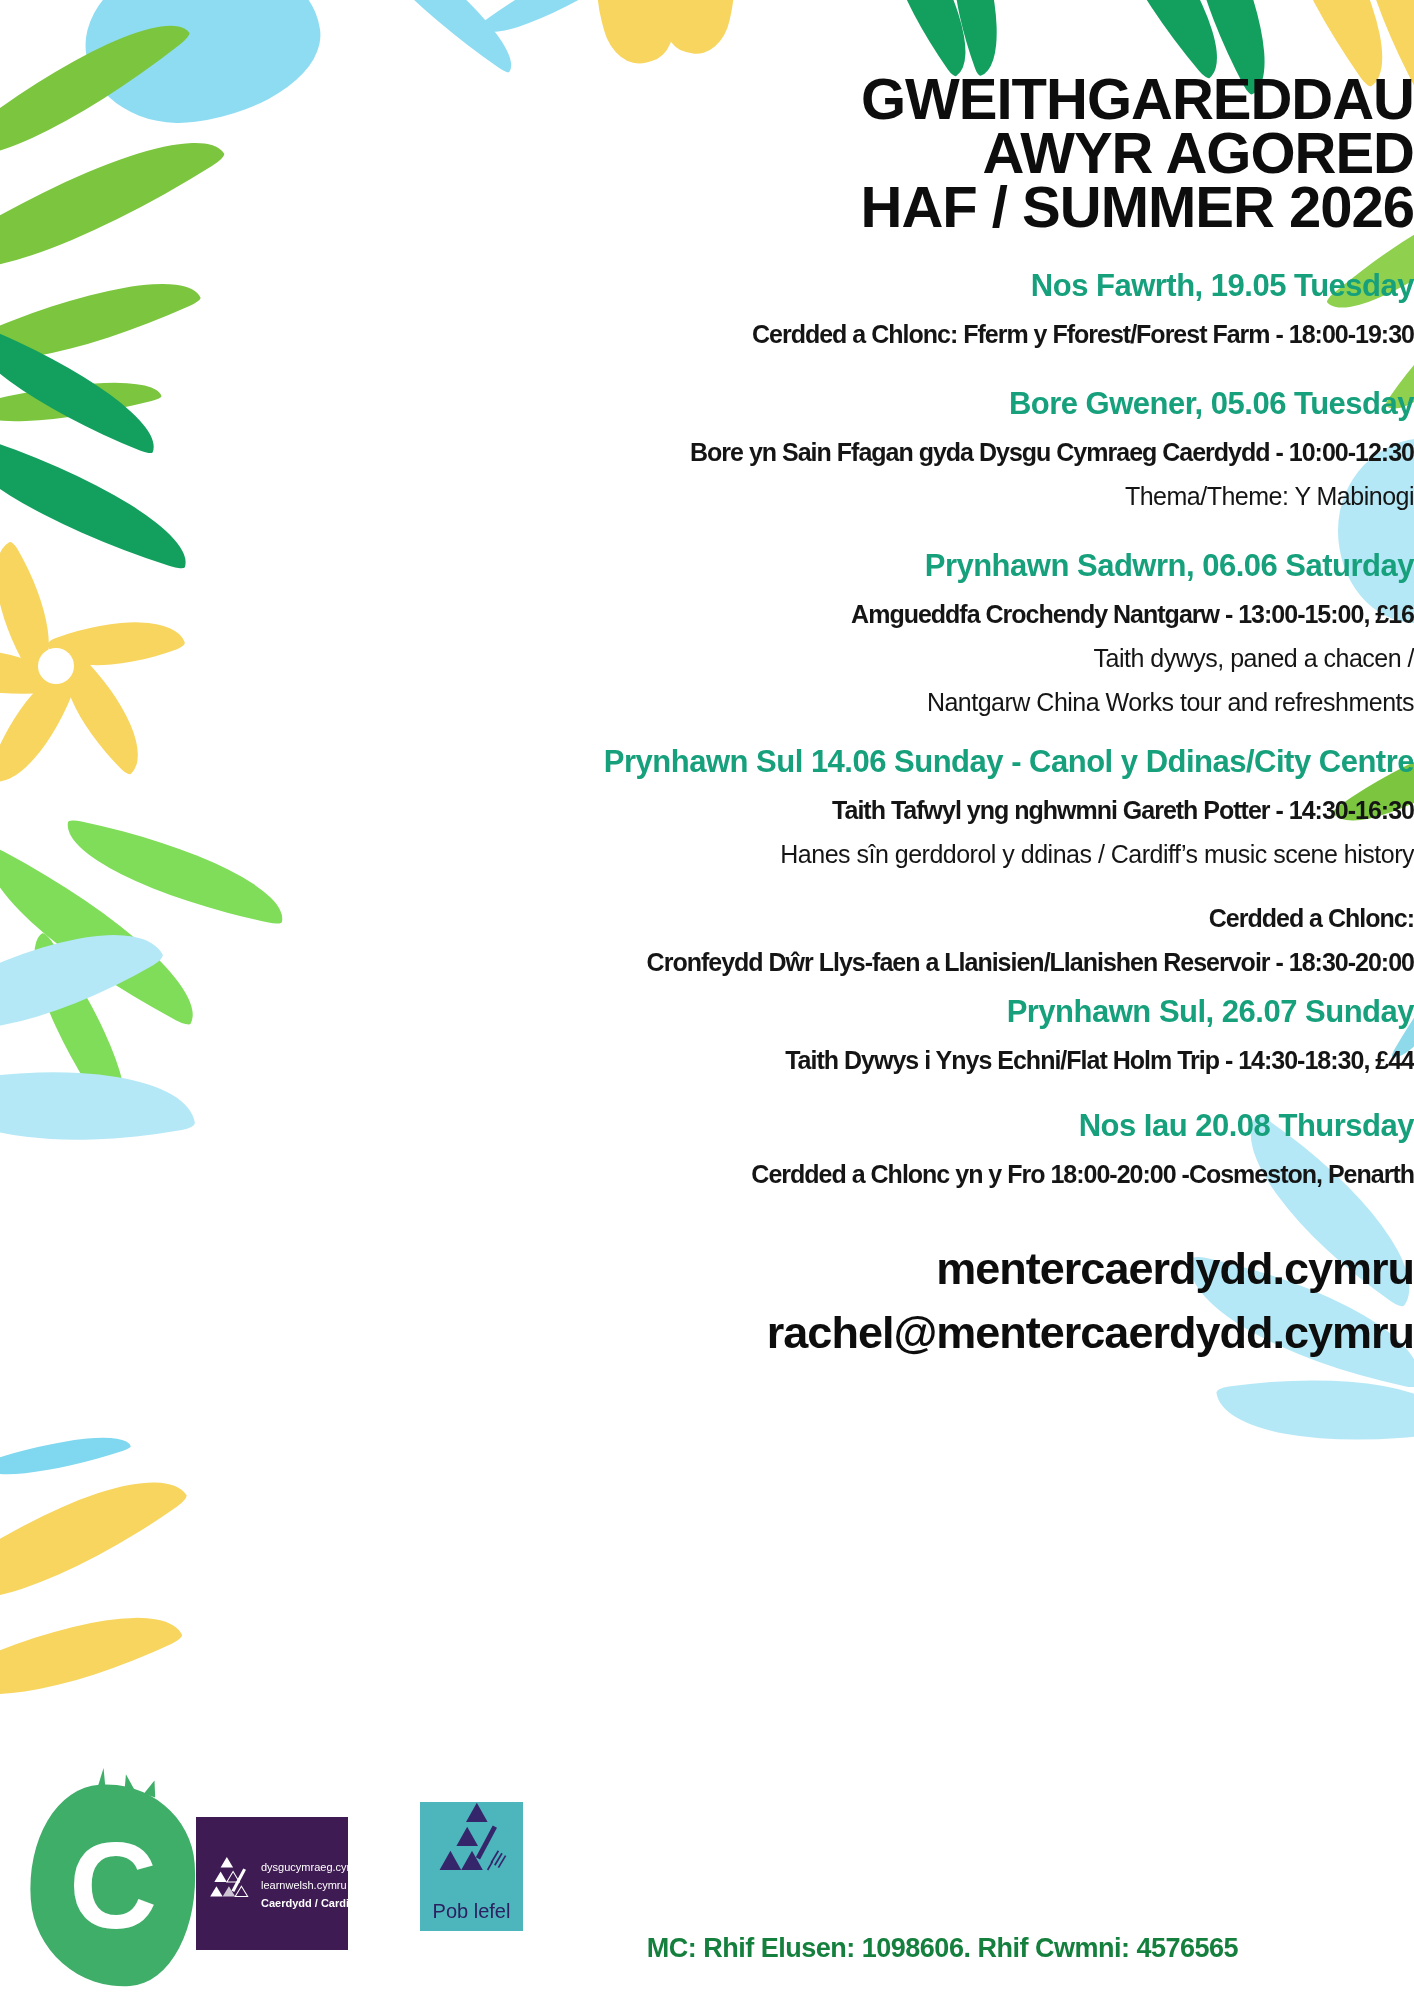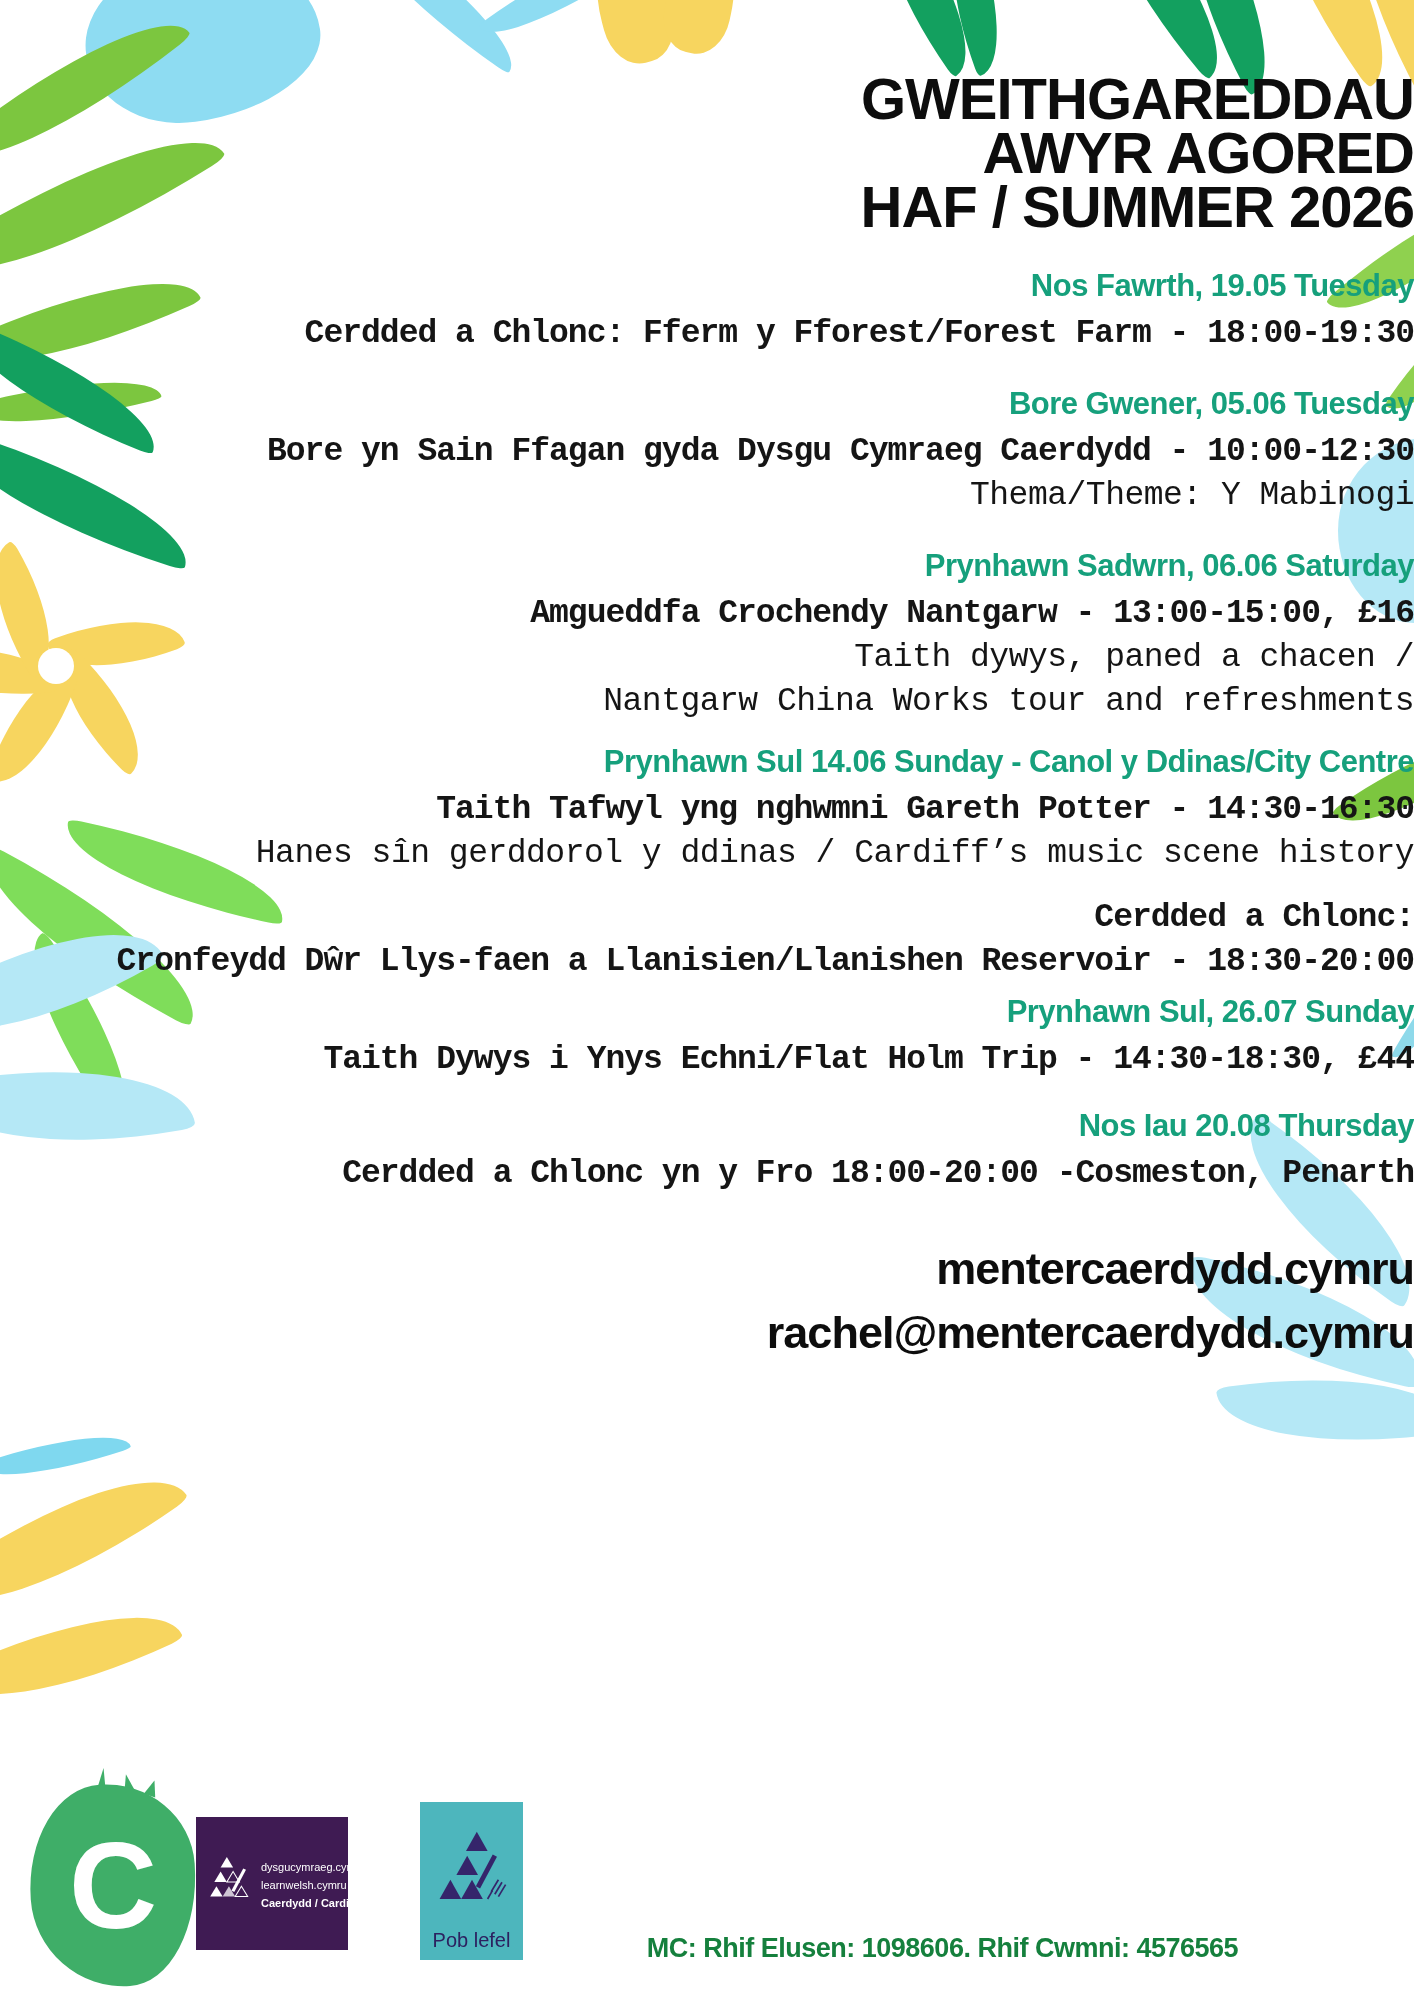--- a/index.html
+++ b/index.html
@@ -22,22 +22,22 @@
   .title-line{
     font-size:58px;line-height:54px;font-weight:800;letter-spacing:-1px;
     color:#0d0d0d;
   }
   .events{margin-top:34px;}
   .event-heading{
     font-size:31px;line-height:36px;font-weight:700;
     color:#16a07c;margin-bottom:8px;letter-spacing:-0.5px;
   }
   .event-line{
-    font-size:33px;line-height:44px;font-weight:700;
-    color:#151515;letter-spacing:-1px;font-family:Liberation Mono, monospace;
+    font-size:25px;line-height:44px;font-weight:700;
+    color:#151515;letter-spacing:-1px;
   }
   .event-line.regular{font-weight:400;letter-spacing:-0.5px;}
   .contact{margin-top:44px;}
   .contact-line{
     font-size:45px;line-height:58px;font-weight:800;
     color:#0d0d0d;letter-spacing:-1px;
   }
   .contact-line.email{margin-top:6px;}
   
   .registration{
@@ -56,21 +56,21 @@
   }
   .dysgu-logo{
     position:absolute;left:196px;top:1817px;width:152px;height:133px;z-index:3;
     background:#3f1b53;display:flex;align-items:center;gap:9px;
     padding:0 8px 0 14px;box-sizing:border-box;
   }
   .dysgu-text{color:#fff;text-align:left;}
   .dysgu-text .l{font-size:11px;line-height:14px;font-weight:400;}
   .dysgu-text .l.bold{font-weight:700;}
   .pob-logo{
-    position:absolute;left:420px;top:1802px;width:103px;height:158px;z-index:3;
+    position:absolute;left:420px;top:1802px;width:103px;height:129px;z-index:3;
     background:#4db6bd;display:flex;flex-direction:column;align-items:center;
     justify-content:flex-end;padding-bottom:8px;box-sizing:border-box;
   }
   .pob-label{font-size:20px;color:#2c2160;font-weight:400;margin-top:4px;}
 </style>
 </head>
 <body>
 
 <div class="poster">
 

